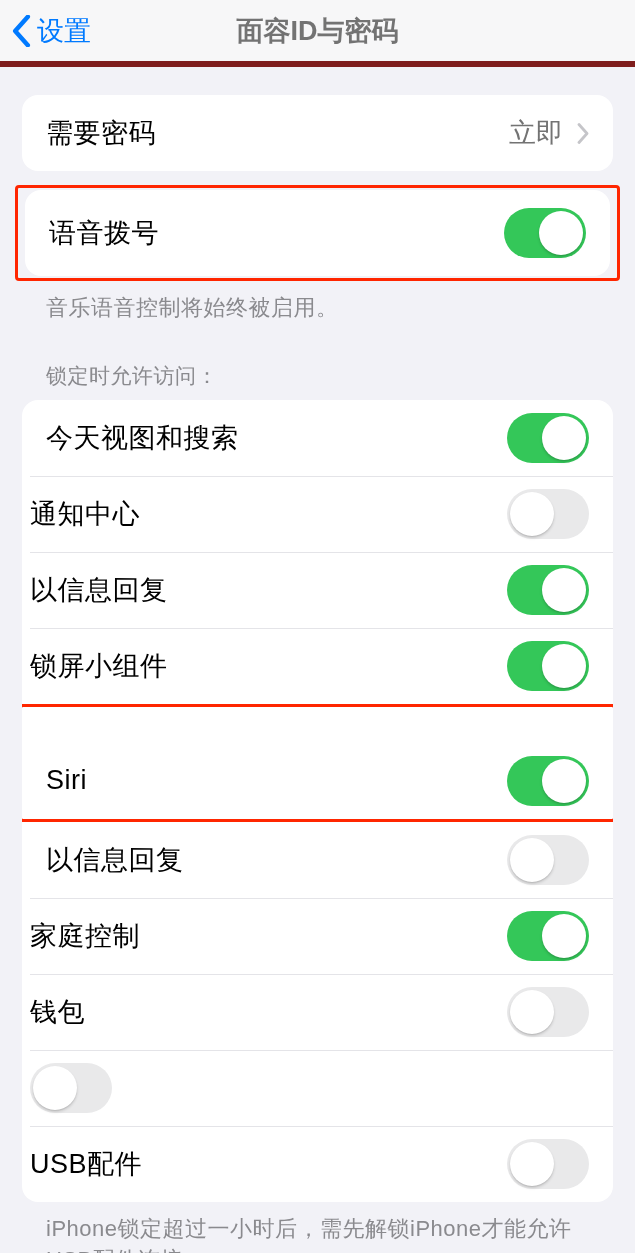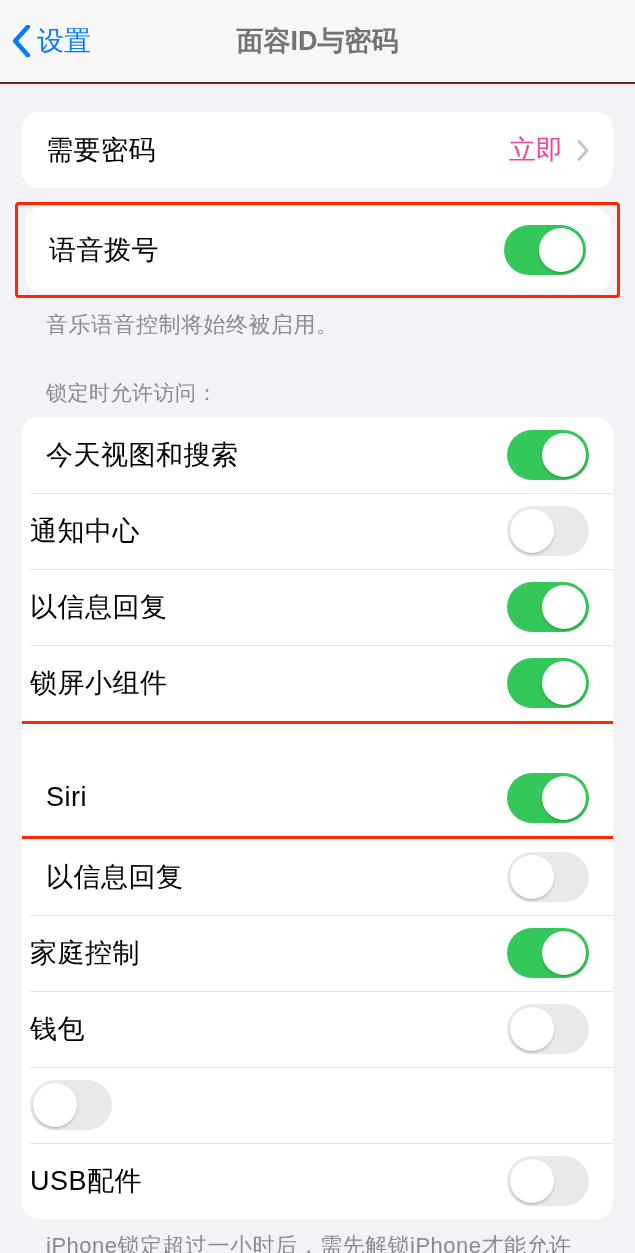--- a/index.html
+++ b/index.html
@@ -9,23 +9,23 @@
       -webkit-font-smoothing: antialiased;
     }
     body {
       font-family: -apple-system, "SF Pro Text", "Helvetica Neue", "PingFang SC", sans-serif;
       background: #f2f2f7;
       width: 635px;
       height: 1253px;
       overflow: hidden;
     }
     .header {
-      height: 84px;
+      height: 67px;
       background: #f7f7f8;
-      border-bottom: 2px solid #7f1d1d;
+      border-bottom: 6px solid #7f1d1d;
       display: flex;
       align-items: center;
       position: relative;
     }
     .back {
       display: flex;
       align-items: center;
       color: #007aff;
       font-size: 27px;
       padding-left: 12px;
@@ -82,21 +82,21 @@
       color: #000;
       letter-spacing: 0.5px;
     }
     .row-right {
       display: flex;
       align-items: center;
       gap: 14px;
     }
     .row-value {
       font-size: 27px;
-      color: #ec4899;
+      color: #737373;
       text-align: right;
     }
     .chevron {
       width: 12px;
       height: 21px;
       color: #c5c5c9;
     }
     .footer-text {
       font-size: 22px;
       color: #8a8a8e;

